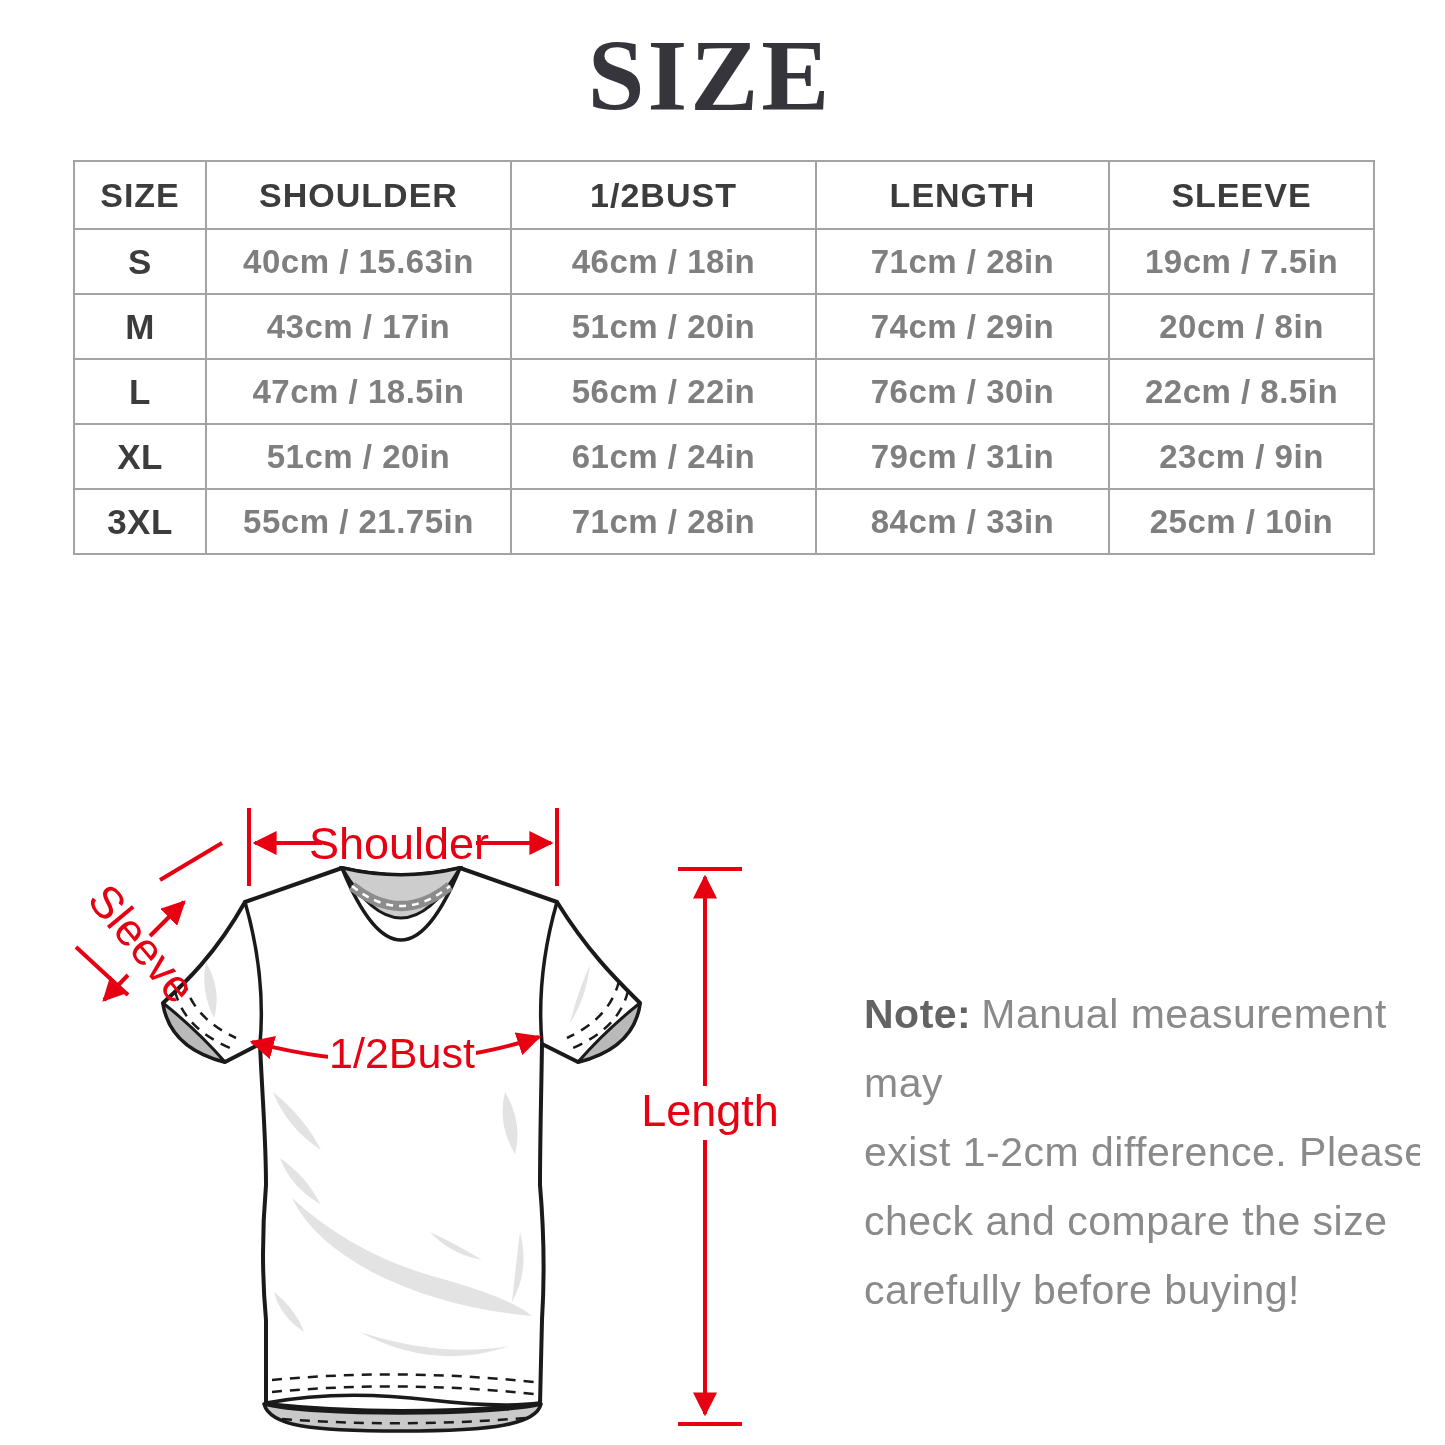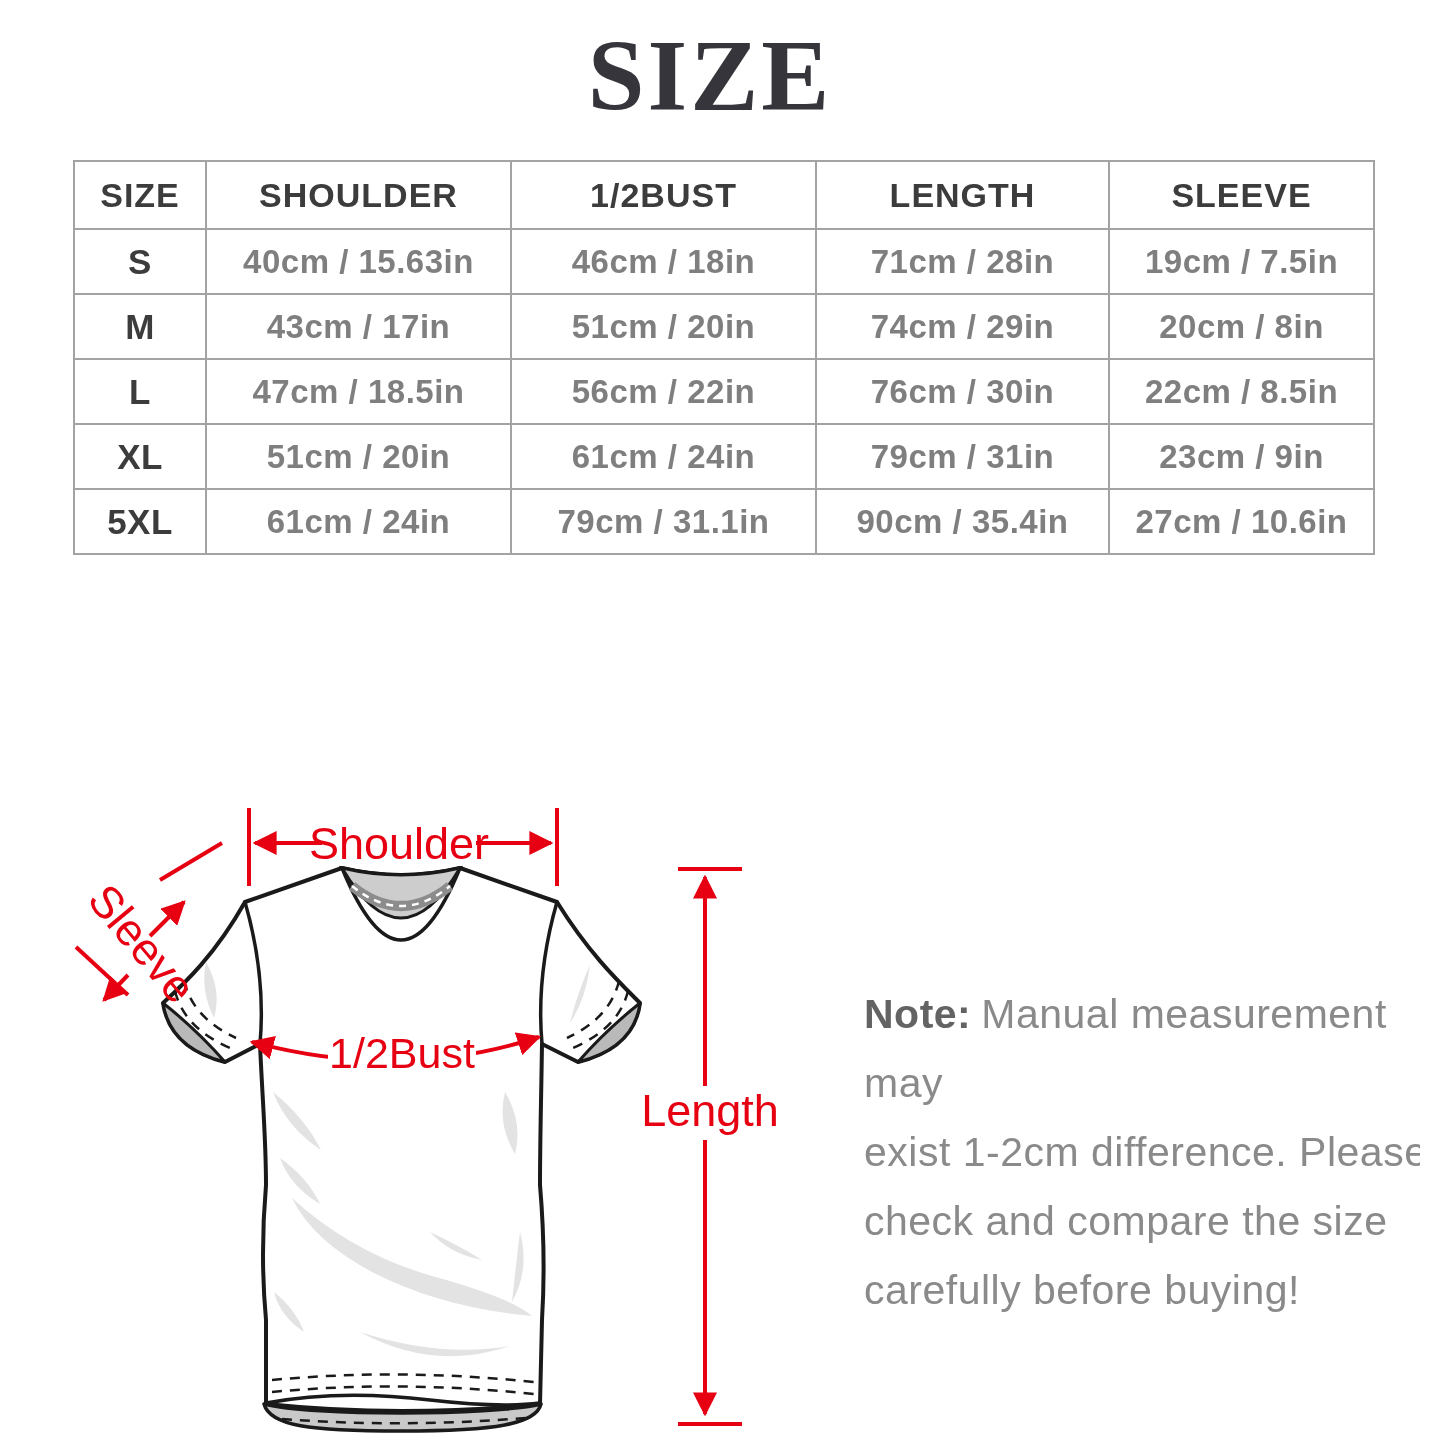--- a/index.html
+++ b/index.html
@@ -83,25 +83,25 @@
         <td>22cm / 8.5in</td>
       </tr>
       <tr>
         <td class="size-col">XL</td>
         <td>51cm / 20in</td>
         <td>61cm / 24in</td>
         <td>79cm / 31in</td>
         <td>23cm / 9in</td>
       </tr>
       <tr>
-        <td class="size-col">5XL</td>
-        <td>61cm / 24in</td>
-        <td>79cm / 31.1in</td>
-        <td>90cm / 35.4in</td>
-        <td>27cm / 10.6in</td>
+        <td class="size-col">3XL</td>
+        <td>55cm / 21.75in</td>
+        <td>71cm / 28in</td>
+        <td>84cm / 33in</td>
+        <td>25cm / 10in</td>
       </tr>
     </tbody>
   </table>
 
   <svg id="diagram" viewBox="0 790 1445 655" xmlns="http://www.w3.org/2000/svg">
     <defs>
       <marker id="arr" viewBox="0 0 10 10" refX="9" refY="5" markerWidth="6" markerHeight="6" orient="auto-start-reverse">
         <path d="M0,0 L10,5 L0,10 z" fill="#e60012"></path>
       </marker>
     </defs>

